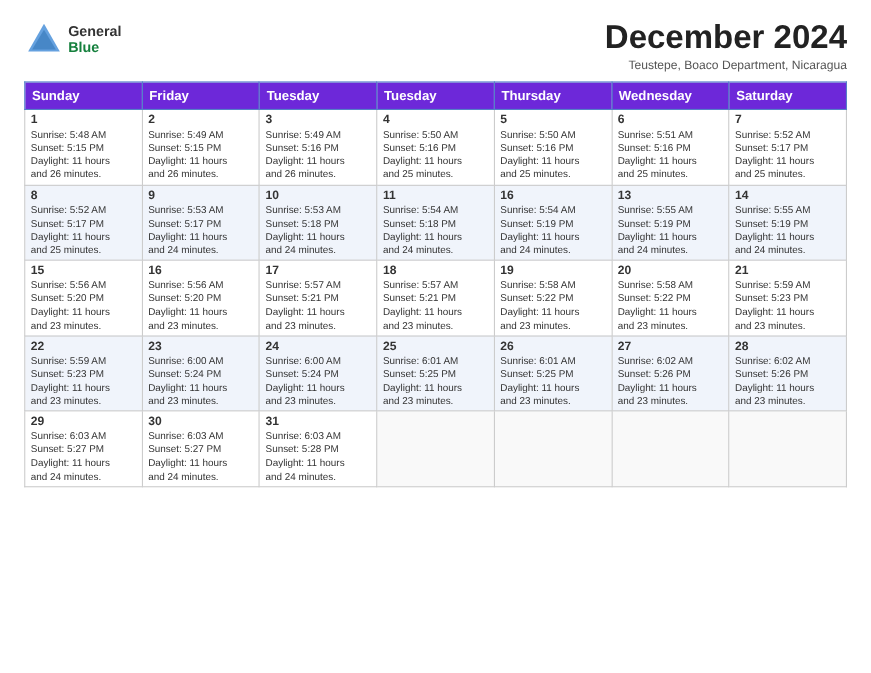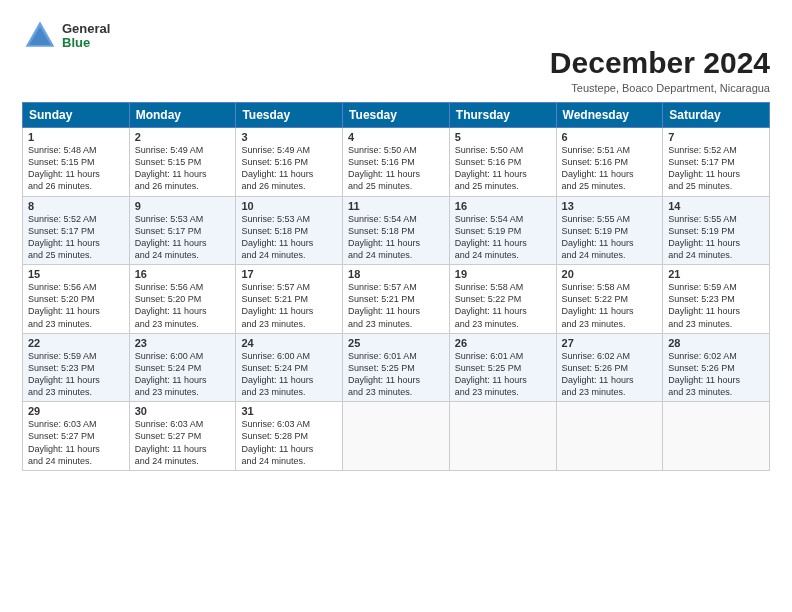--- a/index.html
+++ b/index.html
@@ -41,34 +41,33 @@
       width: 36px;
       height: 36px;
     }
     .title-block {
       text-align: right;
     }
     .main-title {
       font-size: 30px;
       font-weight: bold;
       color: #222;
-      margin-top: 28px;
     }
     .subtitle {
       font-size: 11px;
       color: #555;
       margin-top: 2px;
     }
     .calendar {
       width: 100%;
       border-collapse: collapse;
       border: 1px solid #ccc;
     }
     .calendar th {
-      background: #0369a1;
+      background: #6d28d9;
       color: #fff;
       font-size: 12px;
       font-weight: bold;
       text-align: left;
       padding: 5px 6px;
       border: 1px solid #5580c8;
     }
     .calendar td {
       vertical-align: top;
       border: 1px solid #ccc;
@@ -117,21 +116,21 @@
     <div class="title-block">
       <div class="main-title">December 2024</div>
       <div class="subtitle">Teustepe, Boaco Department, Nicaragua</div>
     </div>
   </div>
 
   <table class="calendar">
     <thead>
       <tr>
       <th>Sunday</th>
-          <th>Monday</th>
+          <th>Friday</th>
           <th>Tuesday</th>
           <th>Tuesday</th>
           <th>Thursday</th>
           <th>Wednesday</th>
           <th>Saturday</th>
         </tr>
     </thead>
     <tbody id="calendar-body">
     <tr>
           <td>

